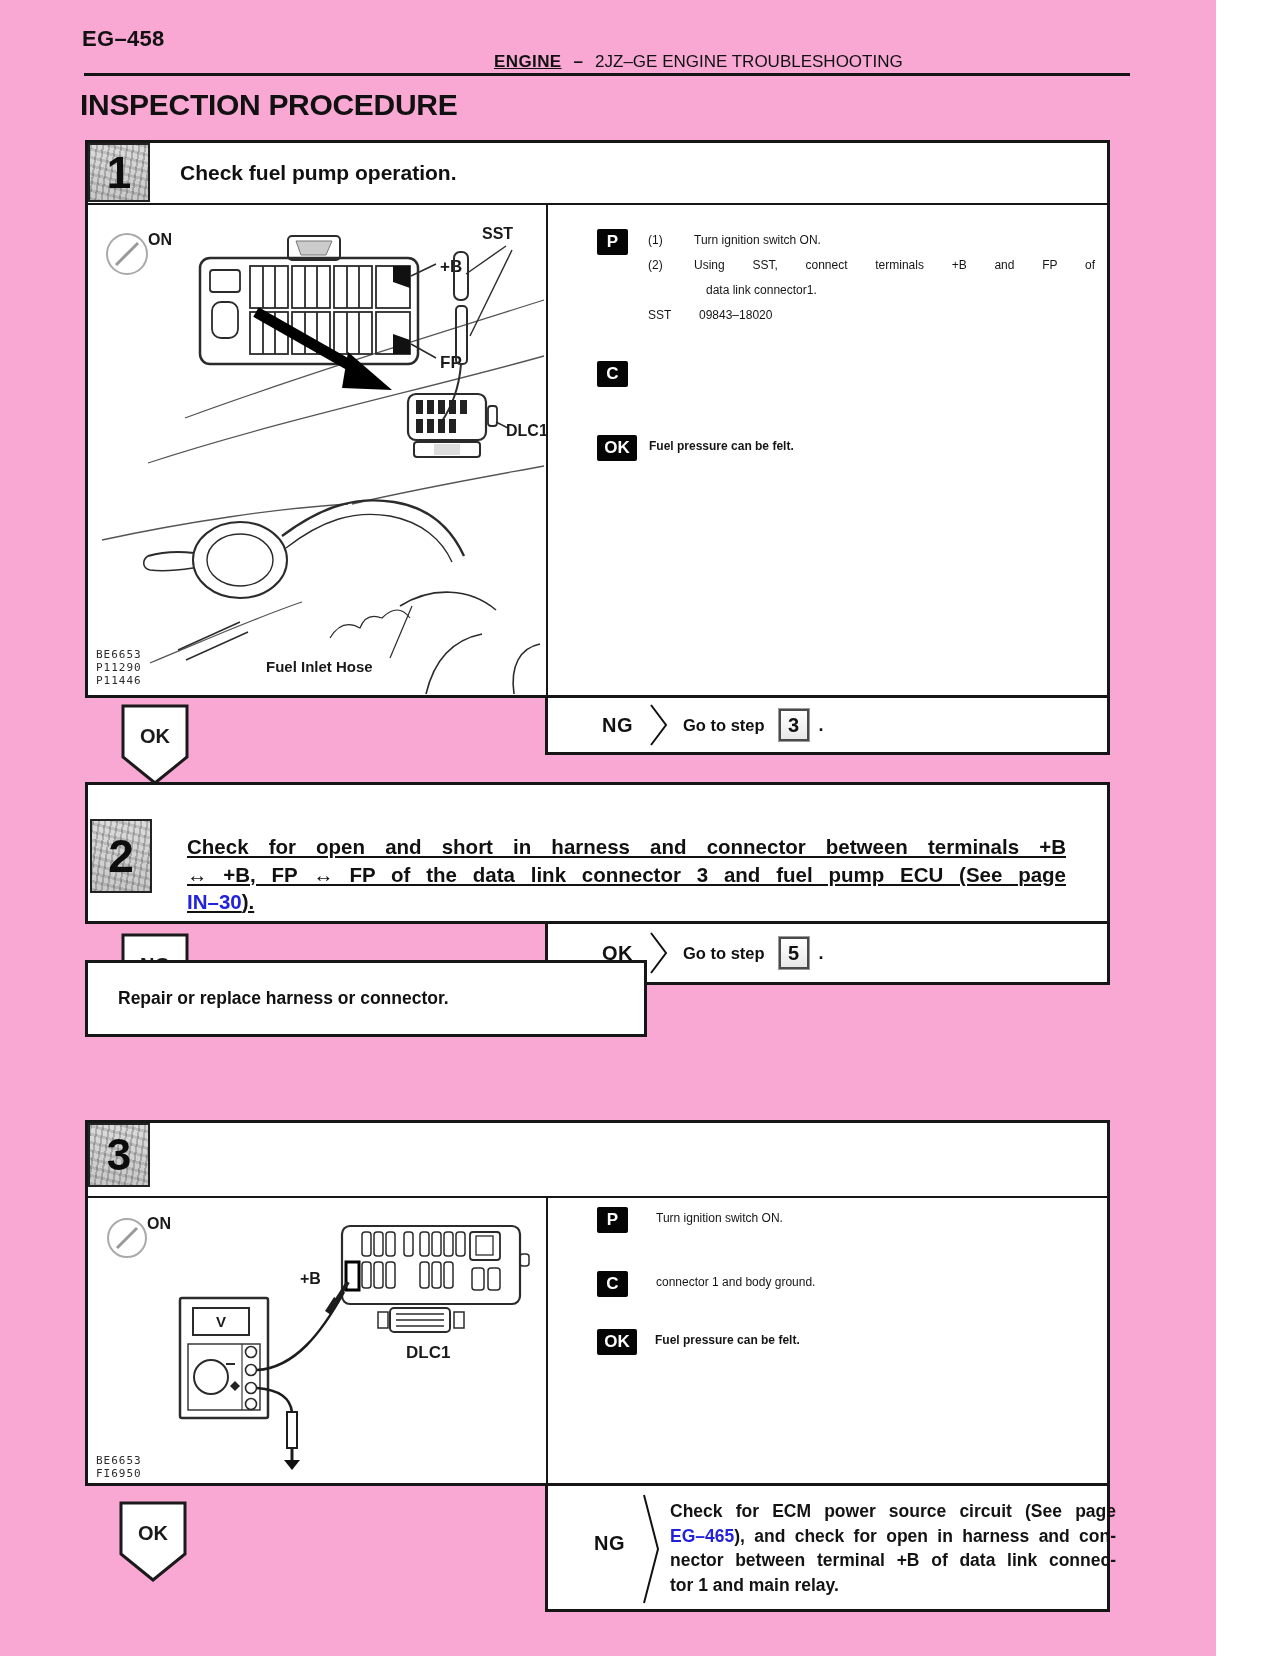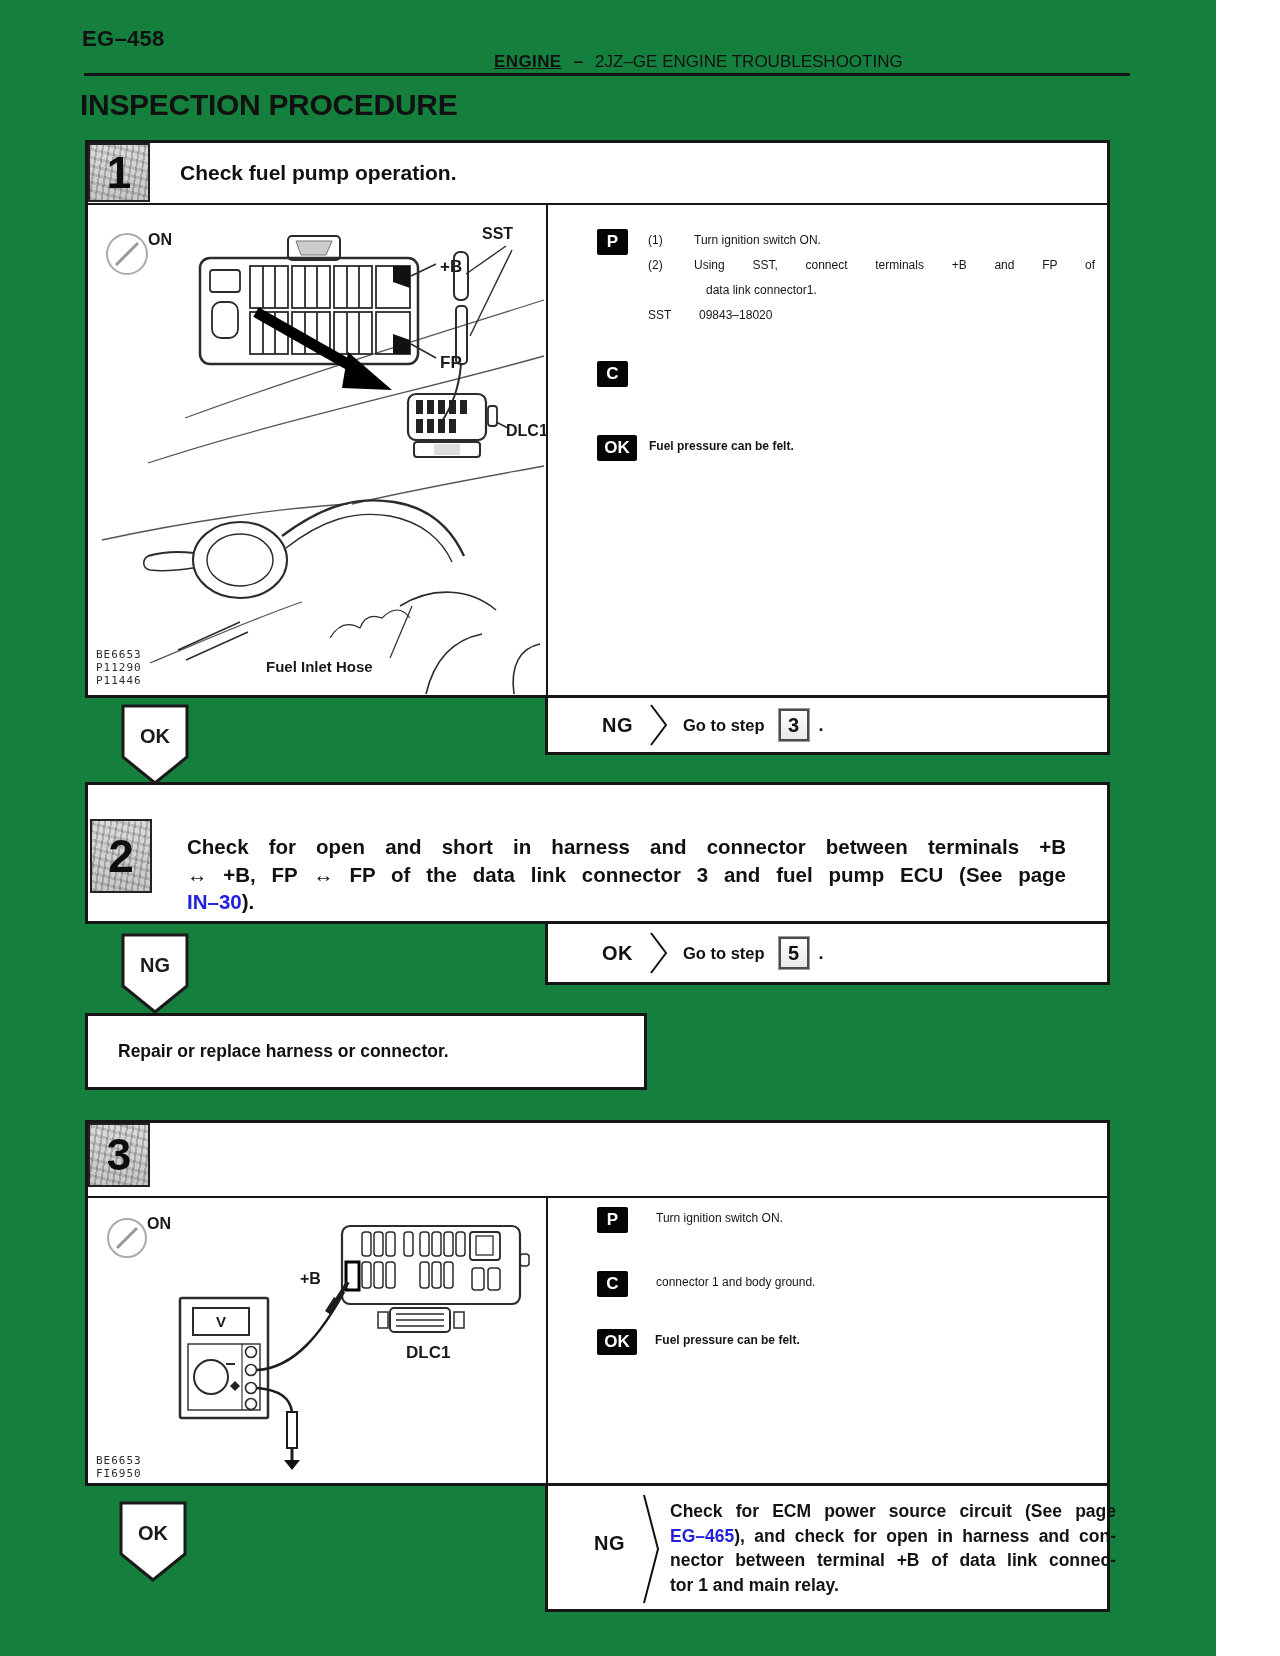--- a/index.html
+++ b/index.html
@@ -1,18 +1,18 @@
 <!DOCTYPE html>
 <html><head>
 <meta charset="utf-8">
 <style>
   * { margin:0; padding:0; box-sizing:border-box; }
   html,body { background:#ffffff; }
   .page {
-    position:relative; width:1216px; height:1656px; background:#15803d;
+    position:relative; width:1216px; height:1656px; background:#f9a8d4;
     font-family:"Liberation Sans", sans-serif; color:#111; overflow:hidden;
   }
   .abs { position:absolute; }
   .pagecode { left:82px; top:26px; font-size:22px; font-weight:bold; letter-spacing:.3px; }
   .centerhdr { left:494px; top:52px; font-size:17px; white-space:nowrap; }
   .centerhdr .sec { font-weight:bold; text-decoration:underline; letter-spacing:.4px; }
   .centerhdr .dash { margin:0 12px; font-weight:bold; }
   .rule { left:84px; top:73px; width:1046px; height:3px; background:#141414; }
   .heading { left:80px; top:88px; font-size:30px; font-weight:bold; letter-spacing:-0.3px; }
 
@@ -226,21 +226,21 @@
     <span class="dot">.</span>
   </div>
 
   <svg class="pent" style="left:120px;top:703px;" width="70" height="84">
     <path d="M3,3 L67,3 L67,54 L35,80 L3,54 Z" fill="#fff" stroke="#1a1a1a" stroke-width="3"></path>
     <text x="35" y="40" text-anchor="middle" font-size="20" font-weight="bold">OK</text>
   </svg>
 
   <div class="stepbox" style="left:85px;top:782px;width:1025px;height:142px;">
     <div class="numbadge" style="left:2px;top:34px;width:62px;height:74px;font-size:46px;">2</div>
-    <div class="abs" style="left:99px;top:48px;width:879px;font-size:20.5px;font-weight:bold;line-height:27.5px;">
+    <div class="abs" style="left:99px;top:48px;width:879px;font-size:20.5px;font-weight:bold;line-height:27.5px;text-decoration:underline;">
       <div class="jl">Check for open and short in harness and connector between terminals +B</div>
       <div class="jl">↔ +B, FP ↔ FP of the data link connector 3 and fuel pump ECU (See page</div>
       <div><span class="link">IN–30</span><span>).</span></div>
     </div>
   </div>
 
   <div class="strip" style="left:545px;top:924px;width:565px;height:61px;">
     <span class="reslabel">OK</span>
     <svg class="chev" width="20" height="42">
         <polyline points="2,1 17,21 2,41" fill="none" stroke="#111" stroke-width="2"></polyline>
@@ -248,21 +248,21 @@
     <span class="goto">Go to step</span>
     <span class="numbox">5</span>
     <span class="dot">.</span>
   </div>
 
   <svg class="pent" style="left:120px;top:932px;" width="70" height="84">
     <path d="M3,3 L67,3 L67,54 L35,80 L3,54 Z" fill="#fff" stroke="#1a1a1a" stroke-width="3"></path>
     <text x="35" y="40" text-anchor="middle" font-size="20" font-weight="bold">NG</text>
   </svg>
 
-  <div class="resultbox" style="left:85px;top:1013px;width:562px;height:77px;">Repair or replace harness or connector.</div>
+  <div class="resultbox" style="left:85px;top:960px;width:562px;height:77px;">Repair or replace harness or connector.</div>
 
   <div class="stepbox" style="left:85px;top:1120px;width:1025px;height:366px;">
     <div class="stephdr" style="height:75px;">
       <div class="numbadge" style="left:0;top:0;width:62px;height:64px;font-size:44px;">3</div>
     </div>
     <div class="vdiv" style="left:458px;top:75px;bottom:0;"></div>
 
     <svg class="abs" style="left:2px;top:77px;" width="456" height="282" viewBox="0 0 456 282">
 
       <g>

